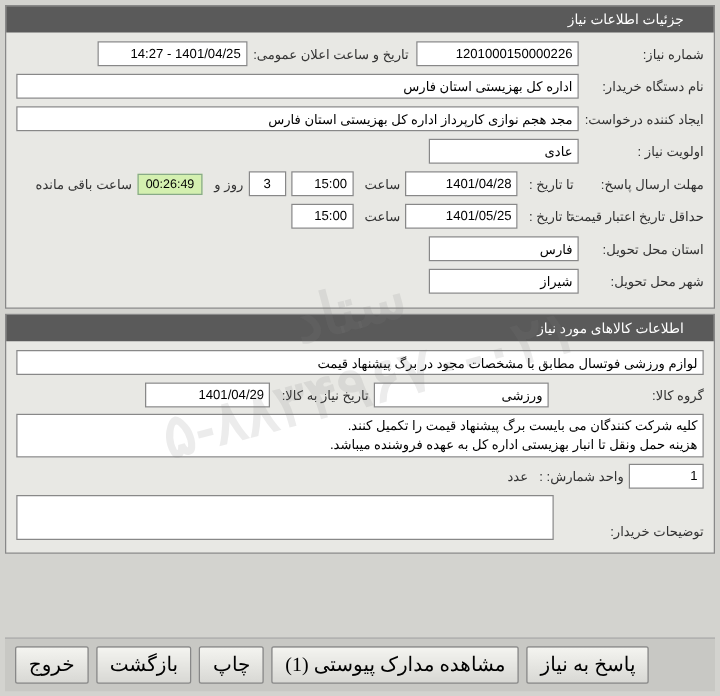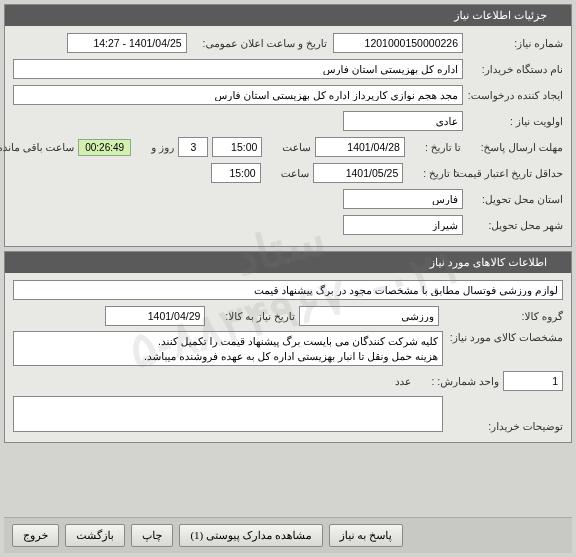--- a/index.html
+++ b/index.html
@@ -44,21 +44,21 @@
 }
 .row {
   display: flex;
   align-items: center;
   margin-bottom: 4px;
   min-height: 22px;
 }
 .label {
   color: #333;
   white-space: nowrap;
-  padding-left: 16px;
+  padding-left: 5px;
   font-size: 10.5px;
 }
 .w100 { width: 100px; }
 .w120 { width: 120px; }
 input.field, .field {
   background: #fff;
   border: 1px solid #888;
   padding: 2px 4px;
   font-size: 10.5px;
   font-family: Tahoma, Arial;
@@ -94,21 +94,21 @@
   justify-content: flex-end;
   position: absolute;
   bottom: 4px;
   left: 4px;
   right: 4px;
 }
 .btn {
   background: linear-gradient(#f4f4f0, #d8d8d4);
   border: 1px solid #888;
   padding: 4px 10px;
-  font-size: 11px;
+  font-size: 16px;
   font-family: Tahoma;
   cursor: pointer;
   border-radius: 2px;
 }
 .flex-gap { display:flex; align-items:center; gap:4px; }
 </style>
 </head>
 <body>
 
 <div class="watermark">ستاد
@@ -182,21 +182,20 @@
     </div>
 
     <div class="row flex-gap">
       <span class="label w120">گروه کالا:</span>
       <input class="field" style="width: 140px;" value="ورزشی">
       <span class="label">تاریخ نیاز به کالا:</span>
       <input class="field" style="width: 100px;" value="1401/04/29">
     </div>
 
     <div class="row" style="align-items:flex-start">
-      <span class="label w120">مشخصات کالای مورد نیاز:</span>
       <textarea class="field" rows="2" style="flex: 1 1 0%;">کلیه شرکت کنندگان می بایست برگ پیشنهاد قیمت را تکمیل کنند.
 هزینه حمل ونقل تا انبار بهزیستی اداره کل به عهده فروشنده میباشد.</textarea>
     </div>
 
     <div class="row flex-gap">
       <input class="field" style="width: 60px;" value="1">
       <span class="label">واحد شمارش: :</span>
       <span class="label">عدد</span>
     </div>
 

